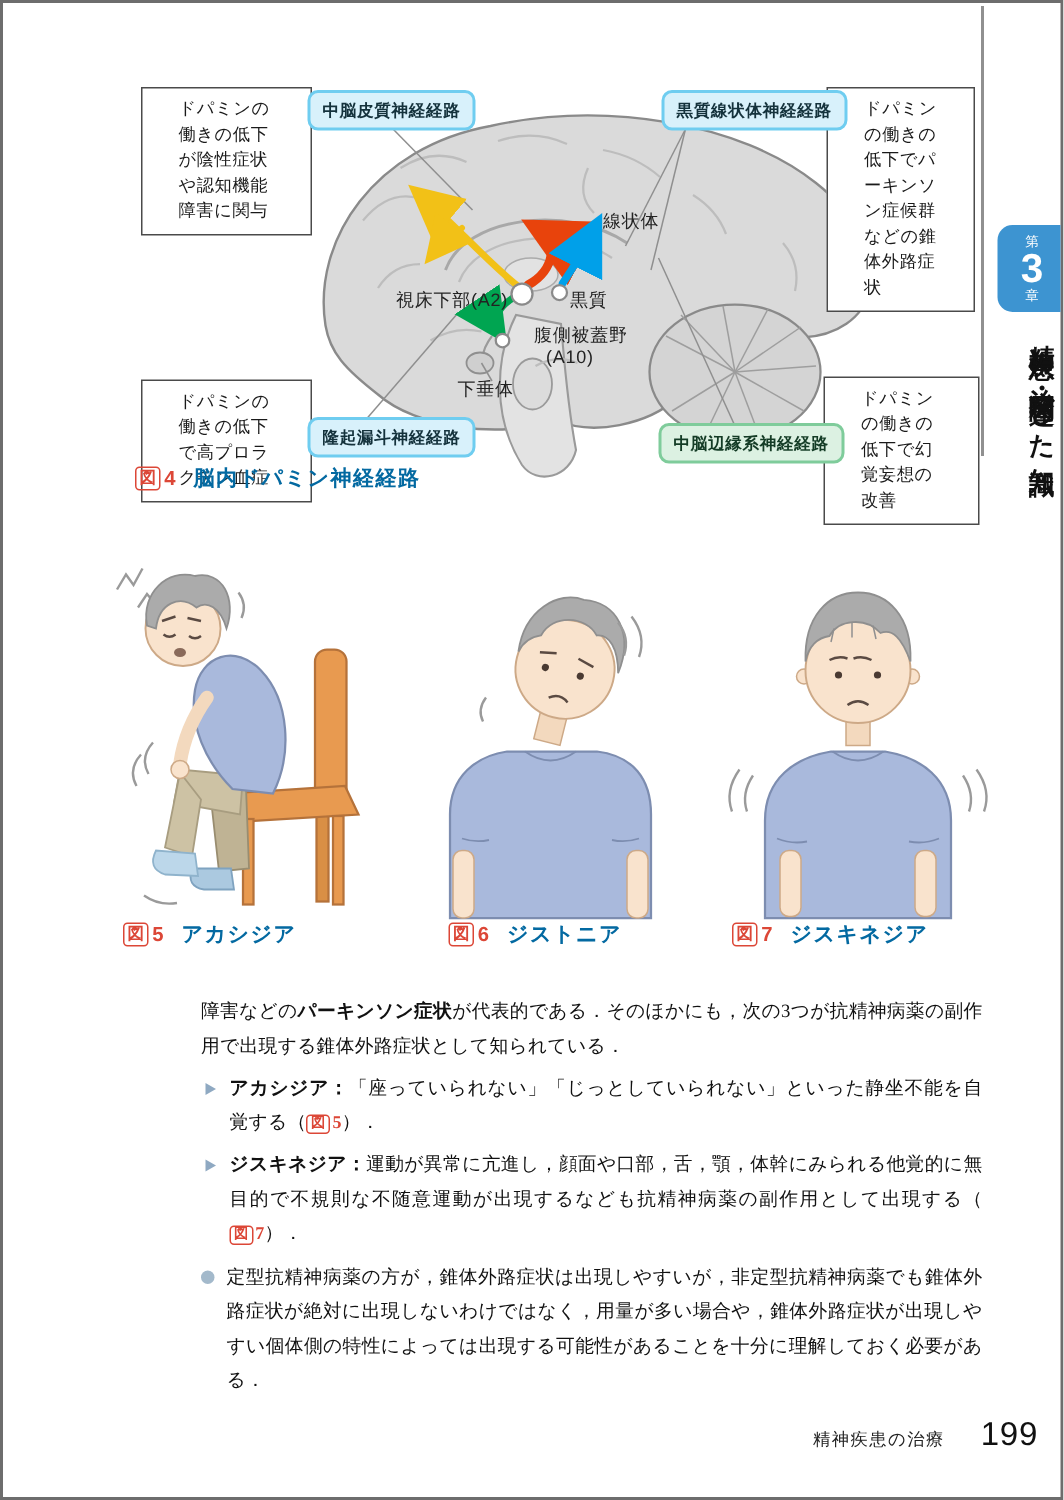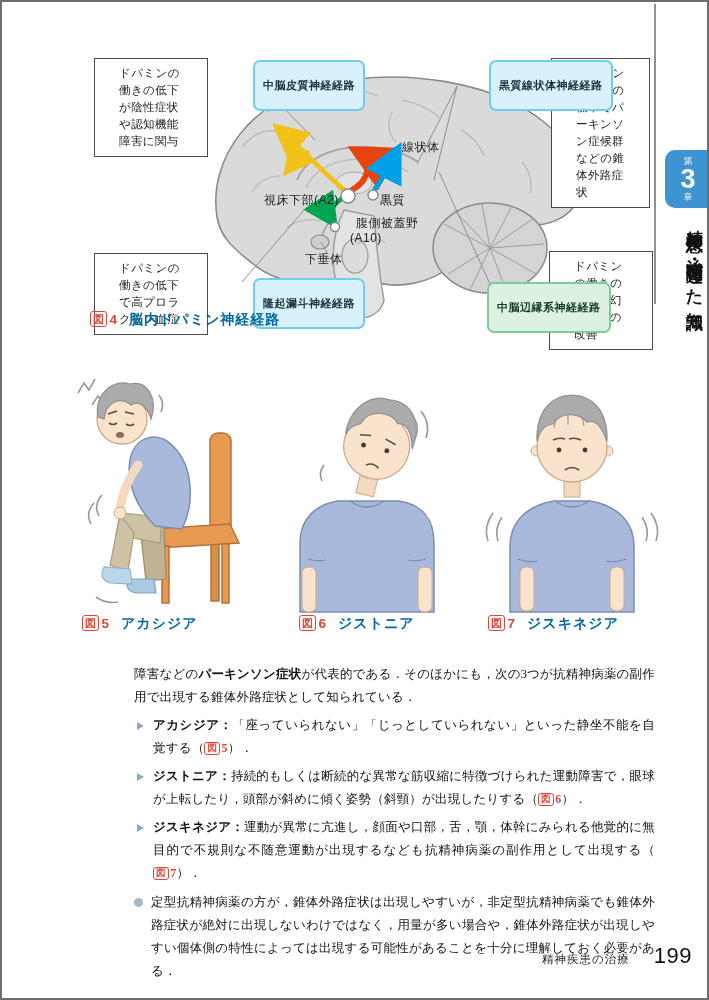--- a/index.html
+++ b/index.html
@@ -5,22 +5,22 @@
   html,body{margin:0;padding:0;background:#fff;}
   #page{position:relative;width:709px;height:1000px;box-sizing:border-box;
         border:2px solid #6d6d6d;background:#fff;overflow:hidden;
         font-family:"Liberation Sans",sans-serif;}
   
   .notebox{position:absolute;box-sizing:border-box;border:1.6px solid #4a4a4a;
            background:#fff;padding:6px 24px;font-size:11.5px;line-height:17px;
            color:#1a1a1a;letter-spacing:.4px;}
   
   .pwchip{position:absolute;box-sizing:border-box;font-size:11px;font-weight:bold;
-          color:#14323c;padding:16px 8px;border-radius:7px;border:2px solid;
-          letter-spacing:.5px;white-space:nowrap;background:#d8f1fb;border-color:#6fcdf0;margin-left:48px;}
+          color:#14323c;padding:4px 8px;border-radius:7px;border:2px solid;
+          letter-spacing:.5px;white-space:nowrap;background:#d8f1fb;border-color:#6fcdf0;}
   .pwchip.green{background:#dcf1e2;border-color:#7fcc9b;color:#143c26;}
   
   .anat{position:absolute;font-size:12px;color:#222;letter-spacing:.5px;white-space:nowrap;}
   
   .figcap{position:absolute;display:flex;align-items:baseline;}
   .figchip{color:#dc4737;font-weight:bold;white-space:nowrap;}
   .figchip .fk{display:inline-block;border:1.5px solid #dc4737;border-radius:3px;
                font-size:11px;line-height:1.15;padding:.5px 2px;vertical-align:1.5px;}
   .figchip .fn{font-size:13.5px;margin-left:2.5px;}
   .figcap .cap{font-size:14px;font-weight:bold;color:#0369a1;margin-left:12px;letter-spacing:1px;}
@@ -156,21 +156,21 @@
 
   <div class="pwchip" style="left:203px;top:58px;">中脳皮質神経経路</div>
   <div class="pwchip" style="left:439px;top:58px;">黒質線状体神経経路</div>
   <div class="pwchip" style="left:203px;top:276px;">隆起漏斗神経経路</div>
   <div class="pwchip green" style="left:437px;top:280px;">中脳辺縁系神経経路</div>
 
   <div class="anat" style="left:262px;top:190px;">視床下部(A2)</div>
   <div class="anat" style="left:378px;top:190px;">黒質</div>
   <div class="anat" style="left:400px;top:137px;text-align:right;">線状体</div>
   <div class="anat" style="left:354px;top:213px;">腹側被蓋野</div>
-  <div class="anat" style="left:348px;top:229px;">(A10)</div>
+  <div class="anat" style="left:362px;top:229px;">(A10)</div>
   <div class="anat" style="left:303px;top:249px;">下垂体</div>
 
   <div class="figcap" style="left:88px;top:308px;justify-content:flex-end;">
     <span class="figchip">
       <span class="fk">図</span><span class="fn">4</span>
     </span>
     <span class="cap">脳内ドパミン神経経路</span>
   </div>
 
   <svg class="noptr" style="left:60px;top:365px;" width="592" height="246" viewBox="0 0 592 246">
@@ -300,23 +300,20 @@
     <span class="cap">ジスキネジア</span>
   </div>
 
   <div id="bodytext">
     <p style="margin:0;"><span>障害などの</span><span class="b-term">パーキンソン症状</span><span>が代表的である．そのほかにも，次の3つが抗精神病薬の副作用で出現する錐体外路症状として知られている．</span></p>
 
     <div class="bullet">
       <span class="tri"></span><span class="b-term">アカシジア：</span><span>「座っていられない」「じっとしていられない」といった静坐不能を自覚する（</span><span class="figchip inline"><span class="fk">図</span><span class="fn">5</span></span><span>）．</span>
     </div>
 
-    <div class="bullet">
-      <span class="tri"></span><span class="b-term">ジストニア：</span><span>持続的もしくは断続的な異常な筋収縮に特徴づけられた運動障害で，眼球が上転したり，頭部が斜めに傾く姿勢（斜頸）が出現したりする（</span><span class="figchip inline"><span class="fk">図</span><span class="fn">6</span></span><span>）．</span>
-    </div>
 
     <div class="bullet">
       <span class="tri"></span><span class="b-term">ジスキネジア：</span><span>運動が異常に亢進し，顔面や口部，舌，顎，体幹にみられる他覚的に無目的で不規則な不随意運動が出現するなども抗精神病薬の副作用として出現する（</span><span class="figchip inline"><span class="fk">図</span><span class="fn">7</span></span><span>）．</span>
     </div>
 
     <div class="dotp">
       <span class="dot"></span><span>定型抗精神病薬の方が，錐体外路症状は出現しやすいが，非定型抗精神病薬でも錐体外路症状が絶対に出現しないわけではなく，用量が多い場合や，錐体外路症状が出現しやすい個体側の特性によっては出現する可能性があることを十分に理解しておく必要がある．</span>
     </div>
   </div>
 

